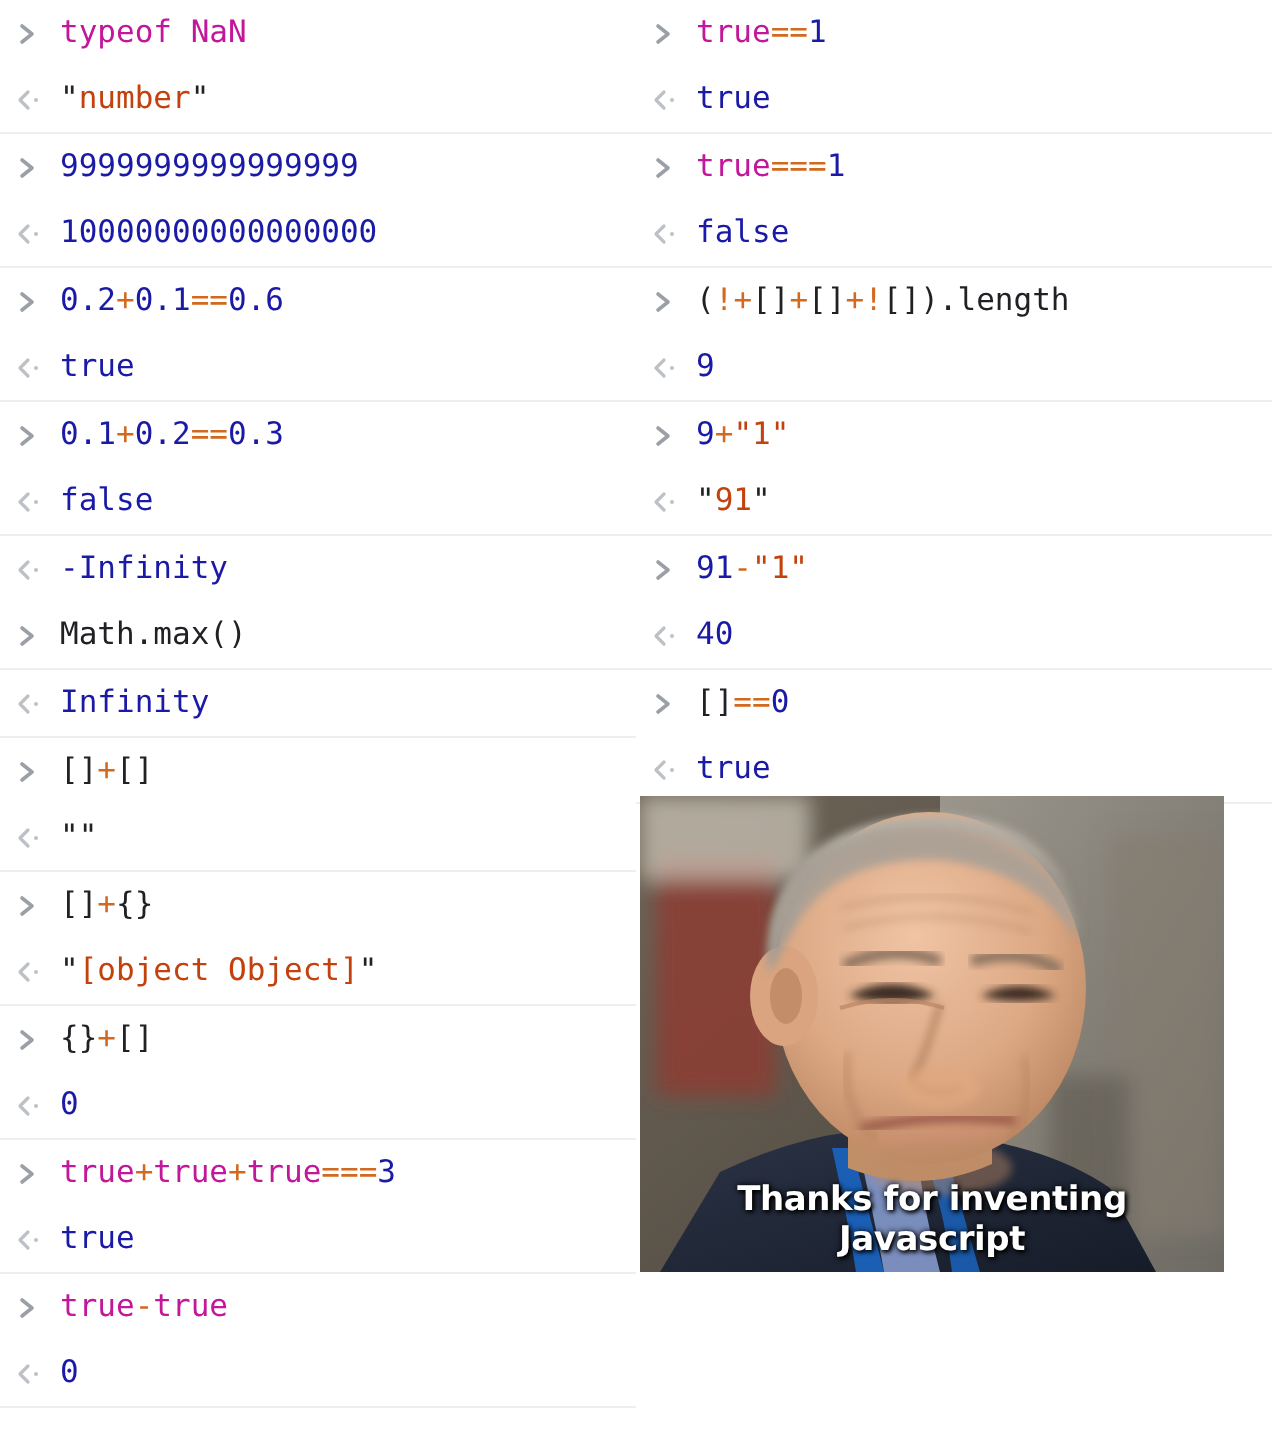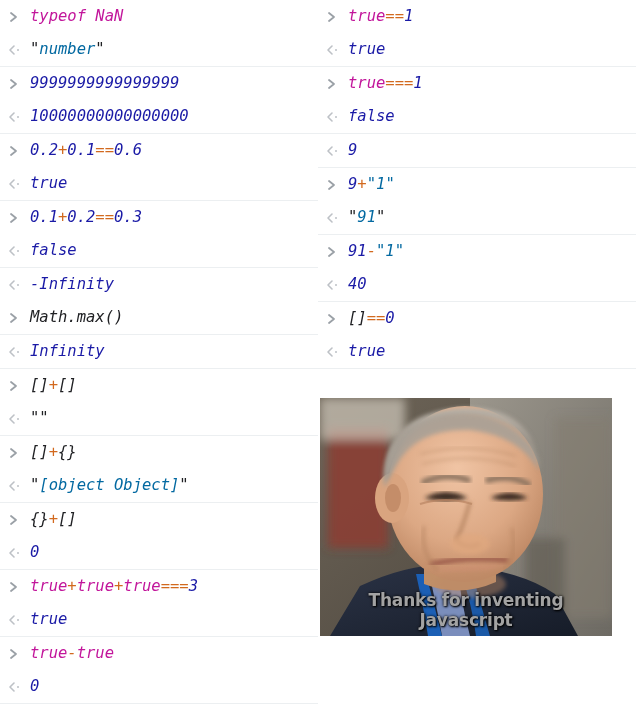--- a/index.html
+++ b/index.html
@@ -16,21 +16,20 @@
   }
   #console {
     position: absolute;
     inset: 0;
     display: flex;
     flex-direction: row;
   }
   .column {
     width: 318px;
     position: relative;
-    font-style: italic;
   }
   .column.left { border-right: 0; }
   .group {
     border-bottom: 1px solid #eceff1;
   }
   .row {
     height: 33px;
     display: flex;
     align-items: center;
     padding-left: 8px;
@@ -53,42 +52,42 @@
   .code {
     font-size: 15.5px;
     line-height: 1;
     letter-spacing: 0px;
   }
   
   .t-kw   { color: #c2169b; }       
   .t-num  { color: #1a1aa6; }       
   .t-op   { color: #d2691e; }       
   .t-pl   { color: #202124; }       
-  .t-str  { color: #0369a1; }       
+  .t-str  { color: #c2410c; }       
   .t-quote{ color: #202124; }       
   .t-val  { color: #1a1aa6; }
 
   
   #photo {
     position: absolute;
     left: 320px;
     top: 398px;
     width: 292px;
     height: 238px;
     overflow: hidden;
     background: #3b3a38;
   }
   #photo svg { display: block; width: 292px; height: 238px; }
   .photo-caption {
     position: absolute;
     left: 0;
     right: 0;
     bottom: 6px;
     text-align: center;
-    color: #a3a3a3;
+    color: #ffffff;
     font-family: "DejaVu Sans", "Liberation Sans", sans-serif;
     font-weight: bold;
     font-size: 17px;
     text-shadow: 0 0 3px #000, 1px 1px 2px #000;
     letter-spacing: -0.2px;
   }
 </style>
 </head>
 <body>
 
@@ -204,20 +203,23 @@
       <div class="group">
         <div class="row"><span class="gutter"><svg width="12" height="12" viewBox="0 0 12 12" aria-hidden="true">
               <path d="M3 2 L8 6 L3 10" fill="none" stroke="#9aa0a6" stroke-width="1.8" stroke-linecap="round" stroke-linejoin="round"></path>
             </svg></span><span class="code"><span class="t-kw">true</span><span class="t-op">===</span><span class="t-num">1</span></span></div>
         <div class="row"><span class="gutter"><svg width="14" height="12" viewBox="0 0 14 12" aria-hidden="true">
               <path d="M6 2 L2 6 L6 10" fill="none" stroke="#bdc1c6" stroke-width="1.6" stroke-linecap="round" stroke-linejoin="round"></path>
               <circle cx="10" cy="6" r="1" fill="#bdc1c6"></circle>
             </svg></span><span class="code"><span class="t-val">false</span></span></div>
       </div>
       <div class="group">
+        <div class="row"><span class="gutter"><svg width="12" height="12" viewBox="0 0 12 12" aria-hidden="true">
+              <path d="M3 2 L8 6 L3 10" fill="none" stroke="#9aa0a6" stroke-width="1.8" stroke-linecap="round" stroke-linejoin="round"></path>
+            </svg></span><span class="code"><span class="t-pl">(</span><span class="t-op">!</span><span class="t-op">+</span><span class="t-pl">[]</span><span class="t-op">+</span><span class="t-pl">[]</span><span class="t-op">+</span><span class="t-op">!</span><span class="t-pl">[]</span><span class="t-pl">).length</span></span></div>
         <div class="row"><span class="gutter"><svg width="14" height="12" viewBox="0 0 14 12" aria-hidden="true">
               <path d="M6 2 L2 6 L6 10" fill="none" stroke="#bdc1c6" stroke-width="1.6" stroke-linecap="round" stroke-linejoin="round"></path>
               <circle cx="10" cy="6" r="1" fill="#bdc1c6"></circle>
             </svg></span><span class="code"><span class="t-val">9</span></span></div>
       </div>
       <div class="group">
         <div class="row"><span class="gutter"><svg width="12" height="12" viewBox="0 0 12 12" aria-hidden="true">
               <path d="M3 2 L8 6 L3 10" fill="none" stroke="#9aa0a6" stroke-width="1.8" stroke-linecap="round" stroke-linejoin="round"></path>
             </svg></span><span class="code"><span class="t-num">9</span><span class="t-op">+</span><span class="t-str">"</span><span class="t-str">1</span><span class="t-str">"</span></span></div>
         <div class="row"><span class="gutter"><svg width="14" height="12" viewBox="0 0 14 12" aria-hidden="true">

